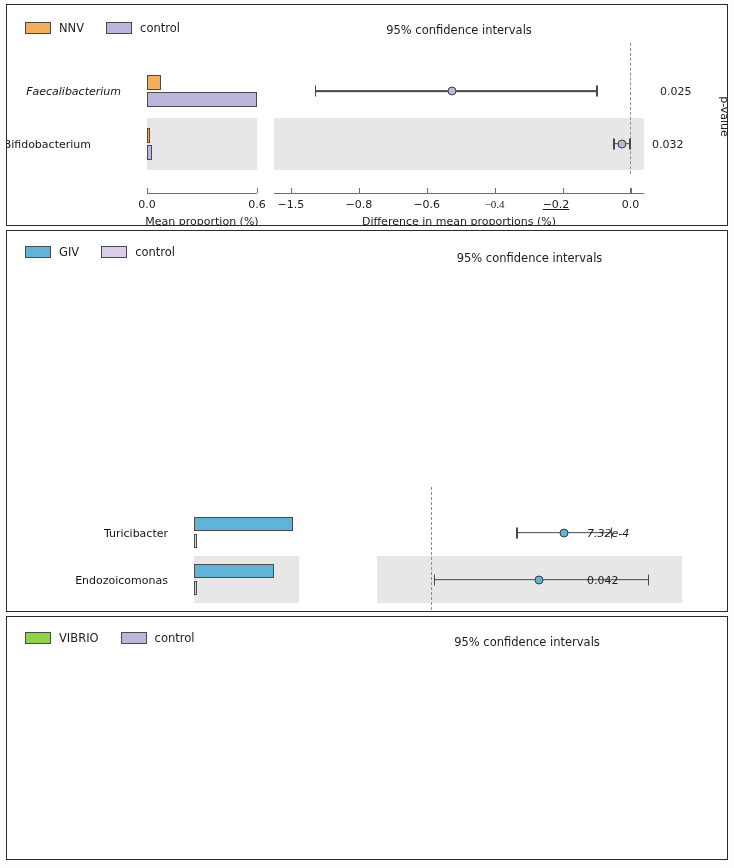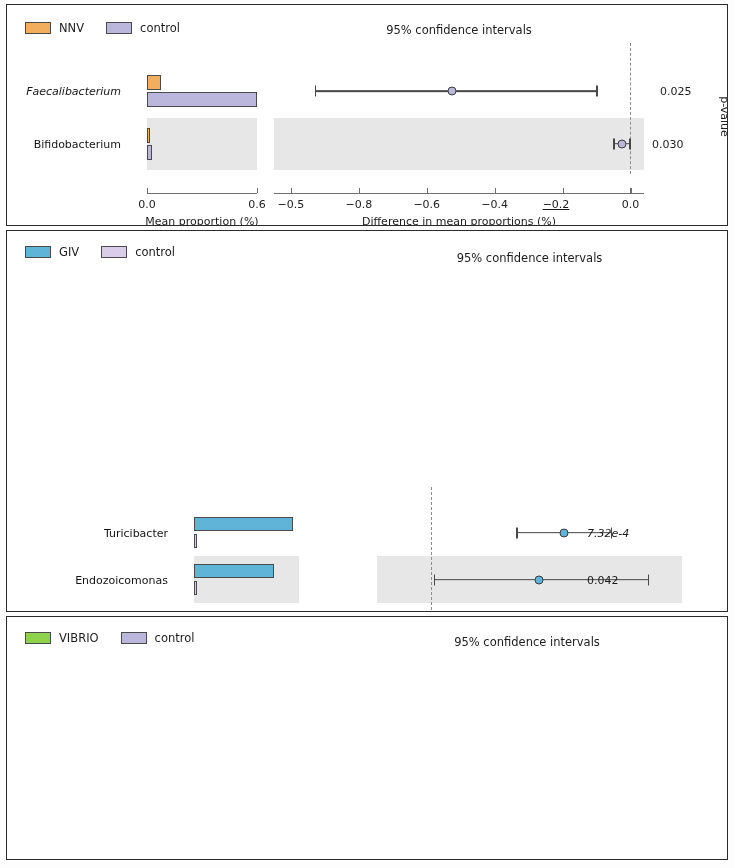--- a/index.html
+++ b/index.html
@@ -107,43 +107,43 @@
         <div class="rowband" style="left: 267px; width: 370px; top: 112.5px; height: 52.5px;"></div>
         <div class="dashline" style="left: 623.422px; top: 38px; height: 131px;"></div>
         <div class="rowlabel" style="right: 606px; top: 86.25px; font-style: italic;">Faecalibacterium</div>
         <div class="bar" style="left: 140px; width: 13.75px; height: 15px; background: rgb(242, 174, 92); top: 70.25px;"></div>
         <div class="bar" style="left: 140px; width: 110px; height: 15px; background: rgb(187, 182, 220); top: 87.25px;"></div>
         <div class="ci-line" style="left: 307.734px; width: 281.743px; top: 86.25px;"></div>
         <div class="ci-cap" style="left: 307.734px; top: 86.25px;"></div>
         <div class="ci-cap" style="left: 589.477px; top: 86.25px;"></div>
         <div class="ci-dot" style="left: 445.211px; top: 86.25px; background: rgb(187, 182, 220);"></div>
         <div class="pval" style="left: 645px; top: 86.25px; margin-left: 8px;">0.025</div>
-        <div class="rowlabel" style="right: 606px; top: 138.75px; text-align: center;">Bifidobacterium</div>
+        <div class="rowlabel" style="right: 636px; top: 138.75px; text-align: center;">Bifidobacterium</div>
         <div class="bar" style="left: 140px; width: 3.2px; height: 15px; background: rgb(242, 174, 92); top: 122.75px;"></div>
         <div class="bar" style="left: 140px; width: 5.13333px; height: 15px; background: rgb(187, 182, 220); top: 139.75px;"></div>
         <div class="ci-line" style="left: 606.45px; width: 15.6147px; top: 138.75px;"></div>
         <div class="ci-cap" style="left: 606.45px; top: 138.75px;"></div>
         <div class="ci-cap" style="left: 622.064px; top: 138.75px;"></div>
         <div class="ci-dot" style="left: 614.936px; top: 138.75px; background: rgb(187, 182, 220);"></div>
-        <div class="pval" style="left: 645px; top: 138.75px;">0.030</div>
+        <div class="pval" style="left: 645px; top: 138.75px;">0.032</div>
         <div class="axis-line" style="left: 140px; width: 110px; top: 188px;"></div>
         <div class="tick" style="left: 140px; top: 183px; height: 5px;"></div>
         <div class="ticklabel" style="left: 140px; top: 193px;">0.0</div>
         <div class="tick" style="left: 250px; top: 183px; height: 5px;"></div>
         <div class="ticklabel" style="left: 250px; top: 193px;">0.6</div>
         <div class="axis-title" style="left: 195px; top: 210px;">Mean proportion (%)</div>
         <div class="axis-line" style="left: 267px; width: 370px; top: 188px;"></div>
         <div class="tick" style="left: 283.972px; top: 183px; height: 5px;"></div>
-        <div class="ticklabel" style="left: 283.972px; top: 193px;">−0.5</div>
+        <div class="ticklabel" style="left: 283.972px; top: 193px;">−1.5</div>
         <div class="tick" style="left: 351.862px; top: 183px; height: 5px;"></div>
         <div class="ticklabel" style="left: 351.862px; top: 193px;">−0.8</div>
         <div class="tick" style="left: 419.752px; top: 183px; height: 5px;"></div>
         <div class="ticklabel" style="left: 419.752px; top: 193px; text-align: right;">−0.6</div>
         <div class="tick" style="left: 487.642px; top: 183px; height: 5px;"></div>
-        <div class="ticklabel" style="left: 487.642px; top: 193px;">−0.4</div>
+        <div class="ticklabel" style="left: 487.642px; top: 193px; font-family: Liberation Serif, serif;">−0.4</div>
         <div class="tick" style="left: 555.532px; top: 183px; height: 5px;"></div>
         <div class="ticklabel" style="left: 549px; top: 193px; text-decoration: underline;">−0.2</div>
         <div class="tick" style="left: 623.422px; top: 183px; height: 5px;"></div>
         <div class="ticklabel" style="left: 623.422px; top: 193px;">0.0</div>
         <div class="axis-title" style="left: 452px; top: 210px;">Difference in mean proportions (%)</div>
         <div class="pval-axis-title" style="left: 697px; top: 104.5px;">p-value</div>
       </div>
     </div>
     <div class="panel" style="height: 382px;">
       <div class="panel-inner">

